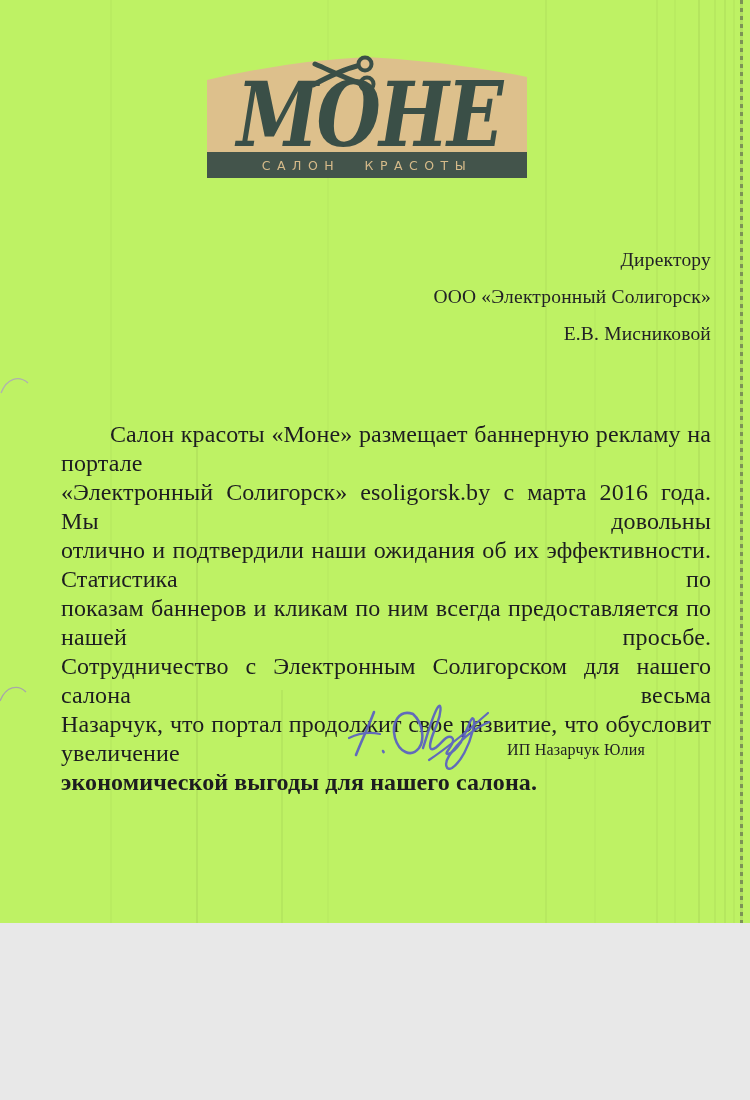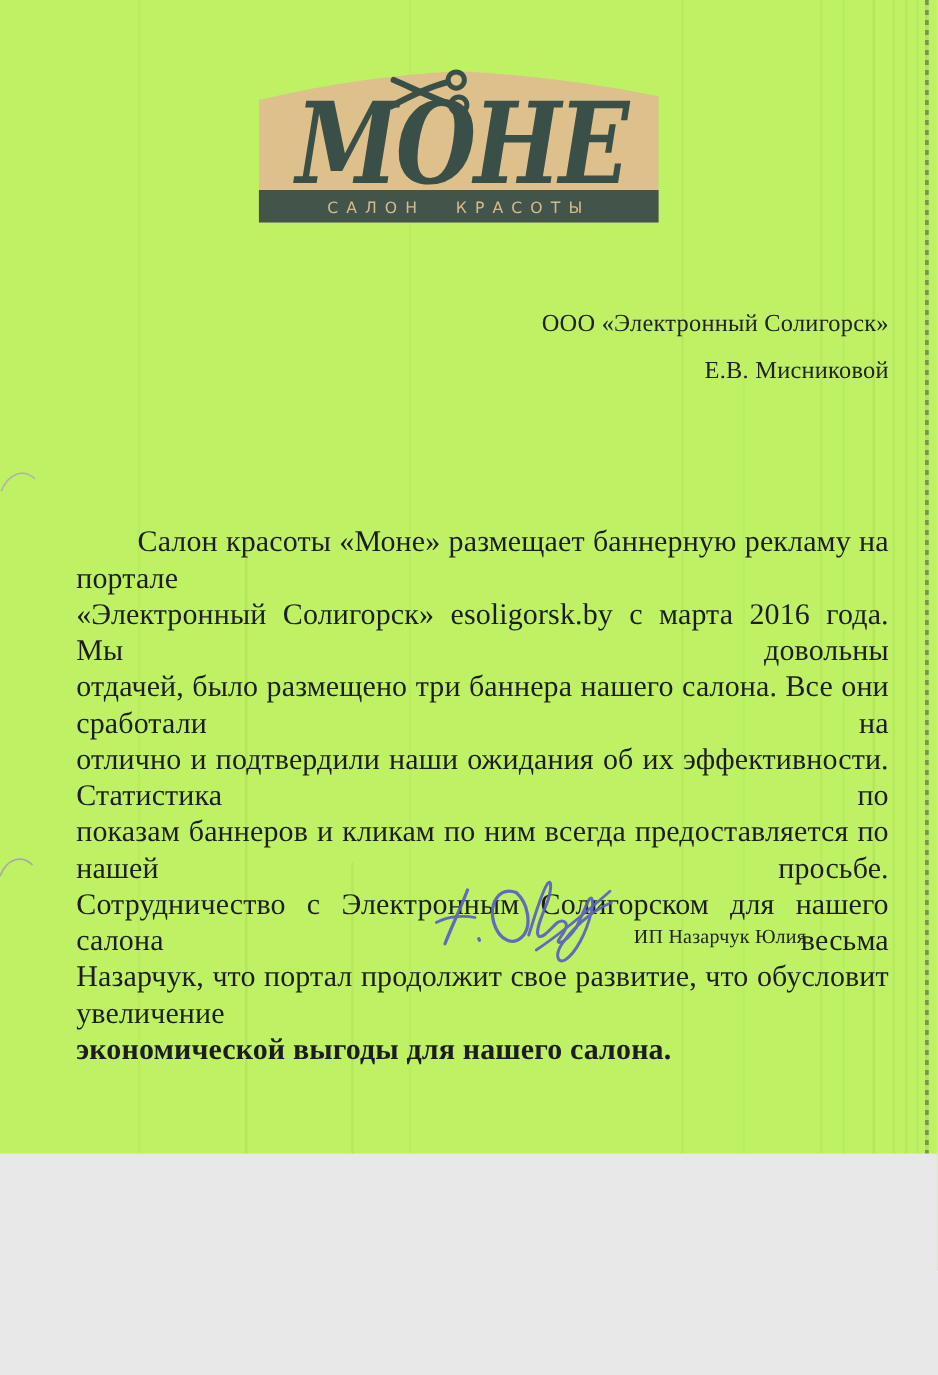--- a/index.html
+++ b/index.html
@@ -119,28 +119,28 @@
       <path d="M 106,30 C 121,22 138,14 150,11" stroke-width="5"></path>
       <path d="M 108,9 C 122,15 138,23 150,27" stroke-width="5"></path>
       <circle cx="158" cy="9" r="6.5" stroke-width="4"></circle>
       <circle cx="160" cy="29" r="6.5" stroke-width="4"></circle>
     </g>
 
     <text x="160" y="115" text-anchor="middle" font-family="DejaVu Sans, Liberation Sans, sans-serif" font-size="12.5" letter-spacing="6.5" word-spacing="14" fill="#d6bb8a">САЛОН КРАСОТЫ</text>
   </svg>
 
   <div class="recipient">
+    <div>Директору</div>
     <div>ООО «Электронный Солигорск»</div>
     <div>Е.В. Мисниковой</div>
   </div>
 
   <div class="letter-body">
     <div class="body-line first">Салон красоты «Моне» размещает баннерную рекламу на портале</div>
     <div class="body-line">«Электронный Солигорск» esoligorsk.by с марта 2016 года. Мы довольны</div>
-    <div class="body-line">отдачей, было размещено три баннера нашего салона. Все они сработали на</div>
     <div class="body-line">отлично и подтвердили наши ожидания об их эффективности. Статистика по</div>
     <div class="body-line">показам баннеров и кликам по ним всегда предоставляется по нашей просьбе.</div>
     <div class="body-line">Сотрудничество с Электронным Солигорском для нашего салона весьма</div>
     <div class="body-line">Назарчук, что портал продолжит свое развитие, что обусловит увеличение</div>
     <div class="body-line last">экономической выгоды для нашего салона.</div>
   </div>
 
   <svg class="signature-svg" viewBox="0 0 145 80">
     <g fill="none" stroke-linecap="round" stroke-linejoin="round" opacity="0.92" stroke="#5a60c2">
       <path d="M 27,14 C 23,25 14,44 9,57" stroke-width="2.6"></path>

